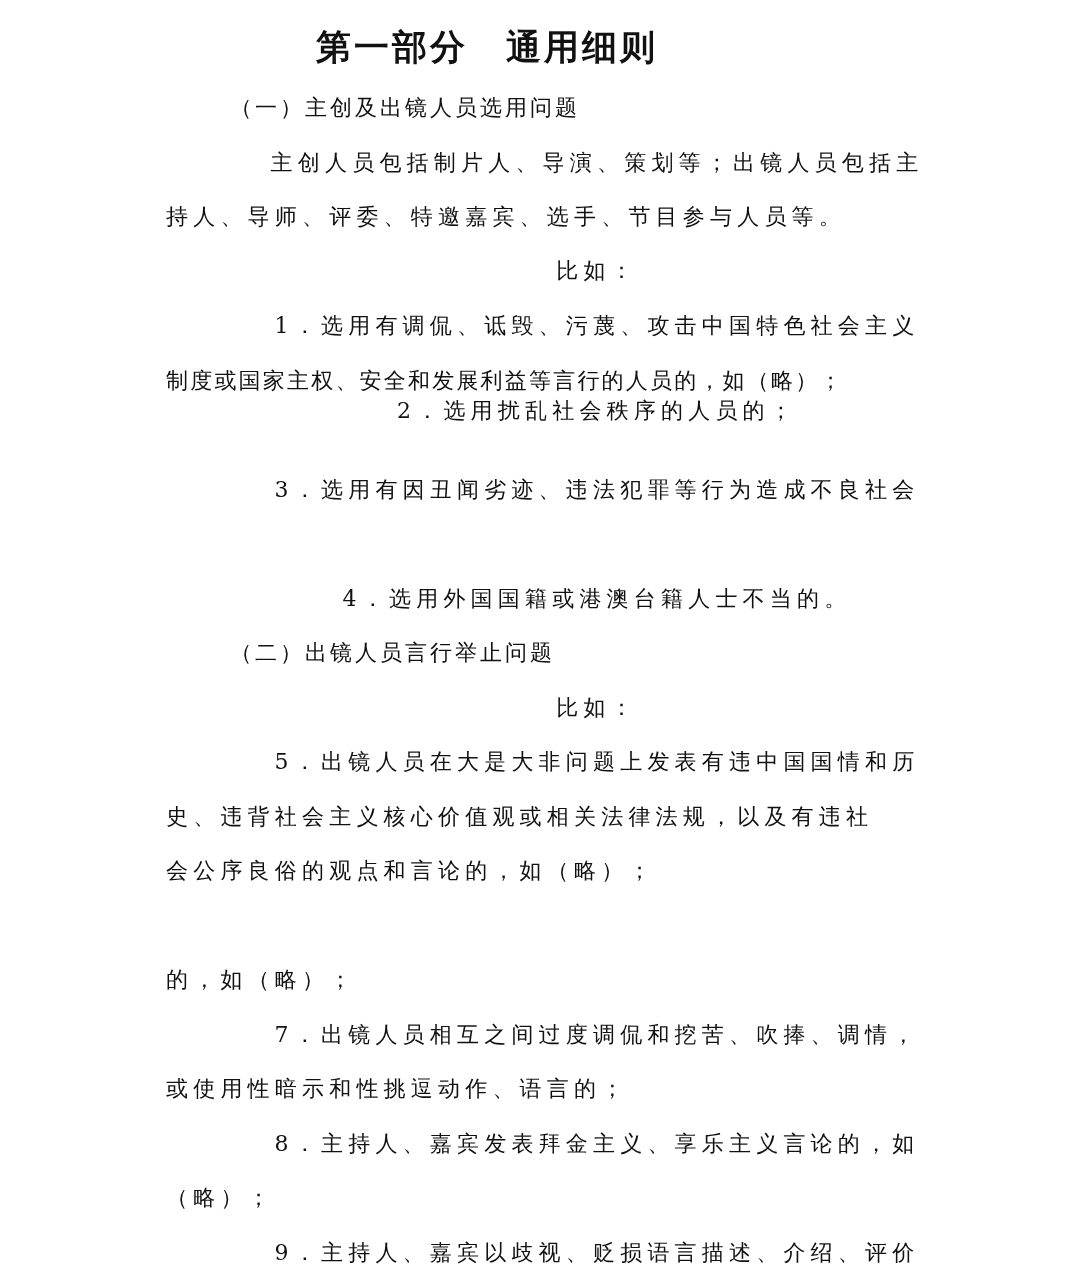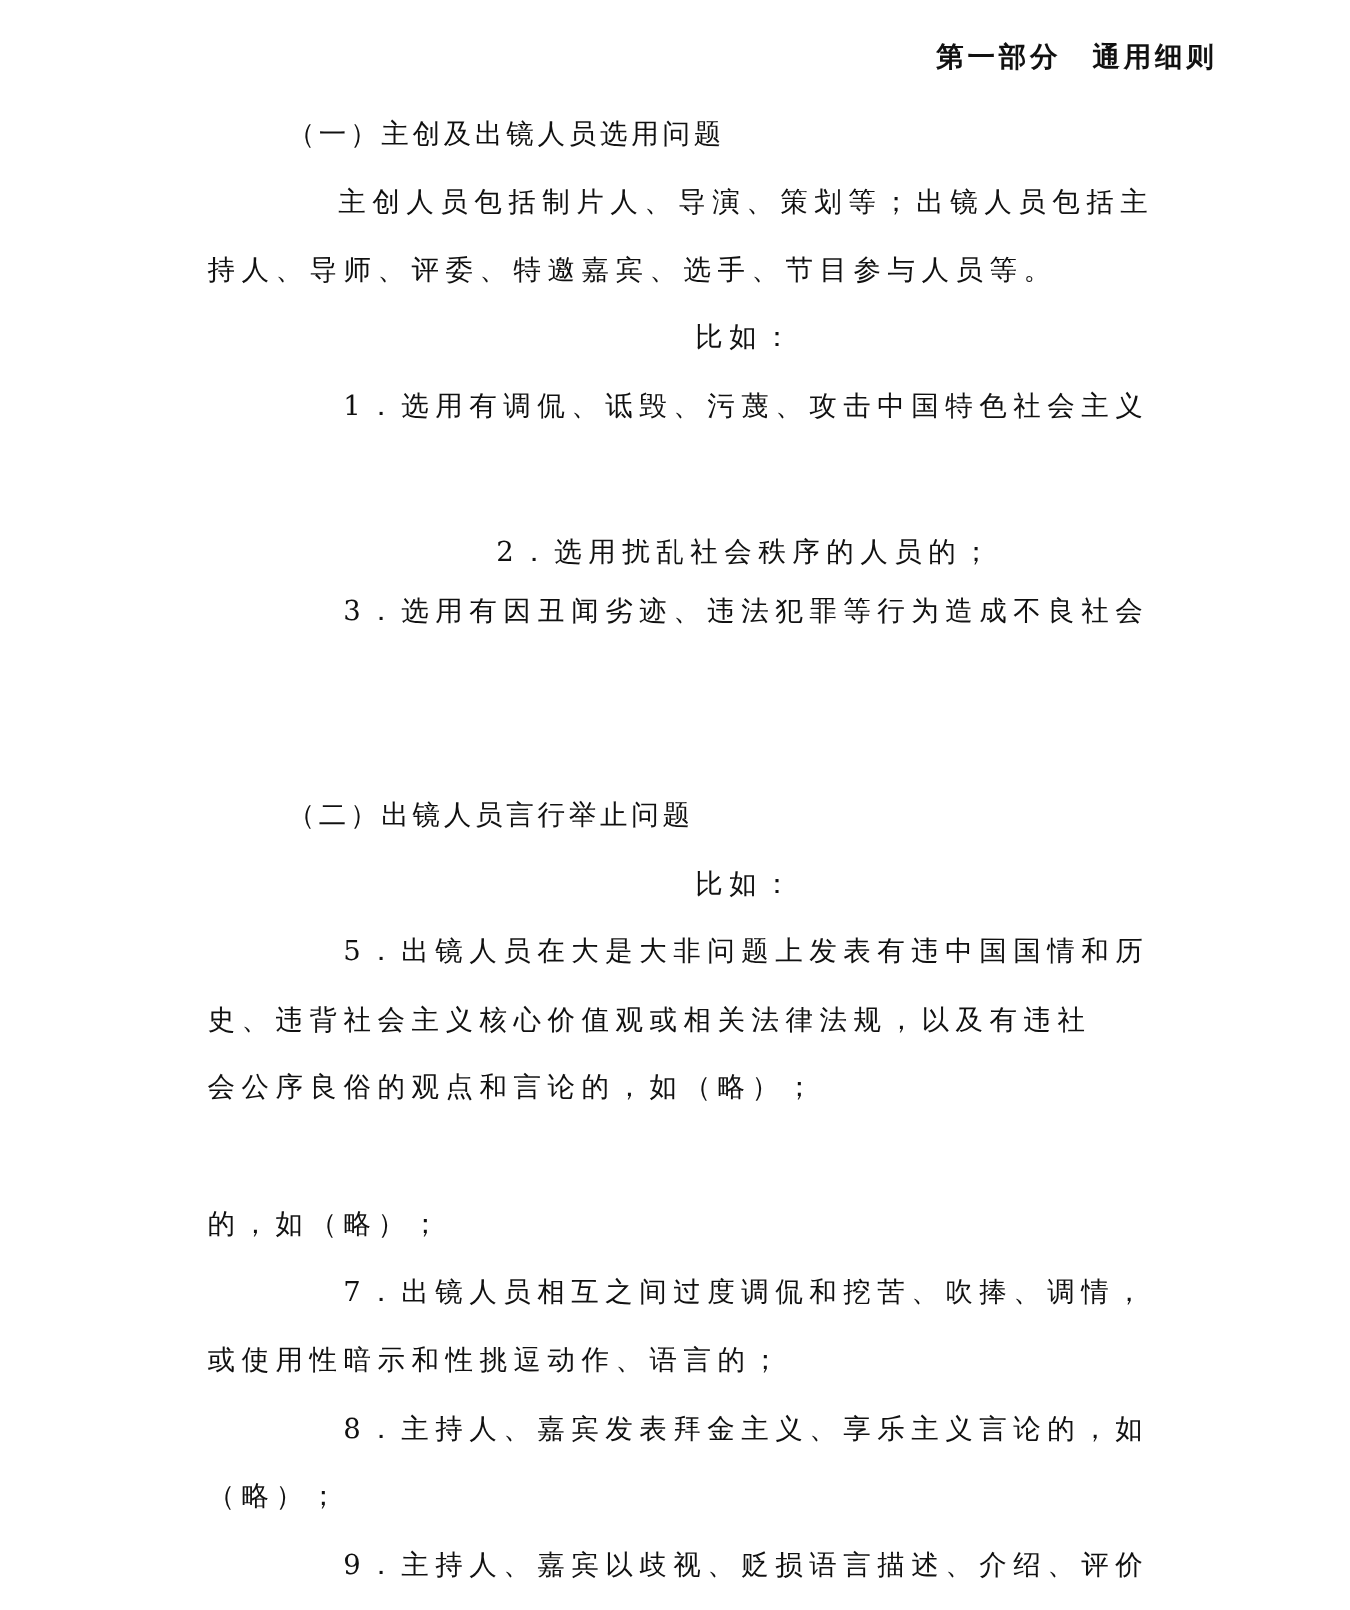--- a/index.html
+++ b/index.html
@@ -14,40 +14,42 @@
       left: 166px;
       width: 750px;
       font-size: 22px;
       line-height: 34px;
       white-space: nowrap;
       letter-spacing: 5.2px;
     }
     .indent { left: 222px; text-align: center; }
     .title {
       position: absolute; left: 0; width: 974px; top: 30px;
-      text-align: right; font-size: 22px; font-weight: bold;
+      text-align: center; font-size: 35px; font-weight: bold;
       letter-spacing: 3px; line-height: 34px;
       font-family: "DejaVu Sans", "Liberation Sans", sans-serif;
     }
     .heading { left: 230px; font-family: "DejaVu Sans", "Liberation Sans", sans-serif; letter-spacing: 3px; }
   </style>
 </head>
 <body>
 
 <div class="page">
   <div class="title">第一部分　通用细则</div>
 
   <div class="line heading" style="top:91px">（一）主创及出镜人员选用问题</div>
   <div class="line indent" style="top:146px">主创人员包括制片人、导演、策划等；出镜人员包括主</div>
   <div class="line" style="top:200px">持人、导师、评委、特邀嘉宾、选手、节目参与人员等。</div>
   <div class="line indent" style="top:254px">比如：</div>
 
   <div class="line indent" style="top:309px">1．选用有调侃、诋毁、污蔑、攻击中国特色社会主义</div>
-  <div class="line indent" style="top:426px">2．选用扰乱社会秩序的人员的；</div>
+  <div class="line" style="top:364px; letter-spacing:2.2px">制度或国家主权、安全和发展利益等言行的人员的，如（略）；</div>
+  <div class="line indent" style="top:394px">2．选用扰乱社会秩序的人员的；</div>
   <div class="line indent" style="top:473px">3．选用有因丑闻劣迹、违法犯罪等行为造成不良社会</div>
+  <div class="line indent" style="top:582px">4．选用外国国籍或港澳台籍人士不当的。</div>
 
   <div class="line heading" style="top:636px">（二）出镜人员言行举止问题</div>
   <div class="line indent" style="top:691px">比如：</div>
 
   <div class="line indent" style="top:745px">5．出镜人员在大是大非问题上发表有违中国国情和历</div>
   <div class="line" style="top:800px">史、违背社会主义核心价值观或相关法律法规，以及有违社</div>
   <div class="line" style="top:854px">会公序良俗的观点和言论的，如（略）；</div>
   <div class="line" style="top:963px">的，如（略）；</div>
   <div class="line indent" style="top:1018px">7．出镜人员相互之间过度调侃和挖苦、吹捧、调情，</div>
   <div class="line" style="top:1072px">或使用性暗示和性挑逗动作、语言的；</div>

